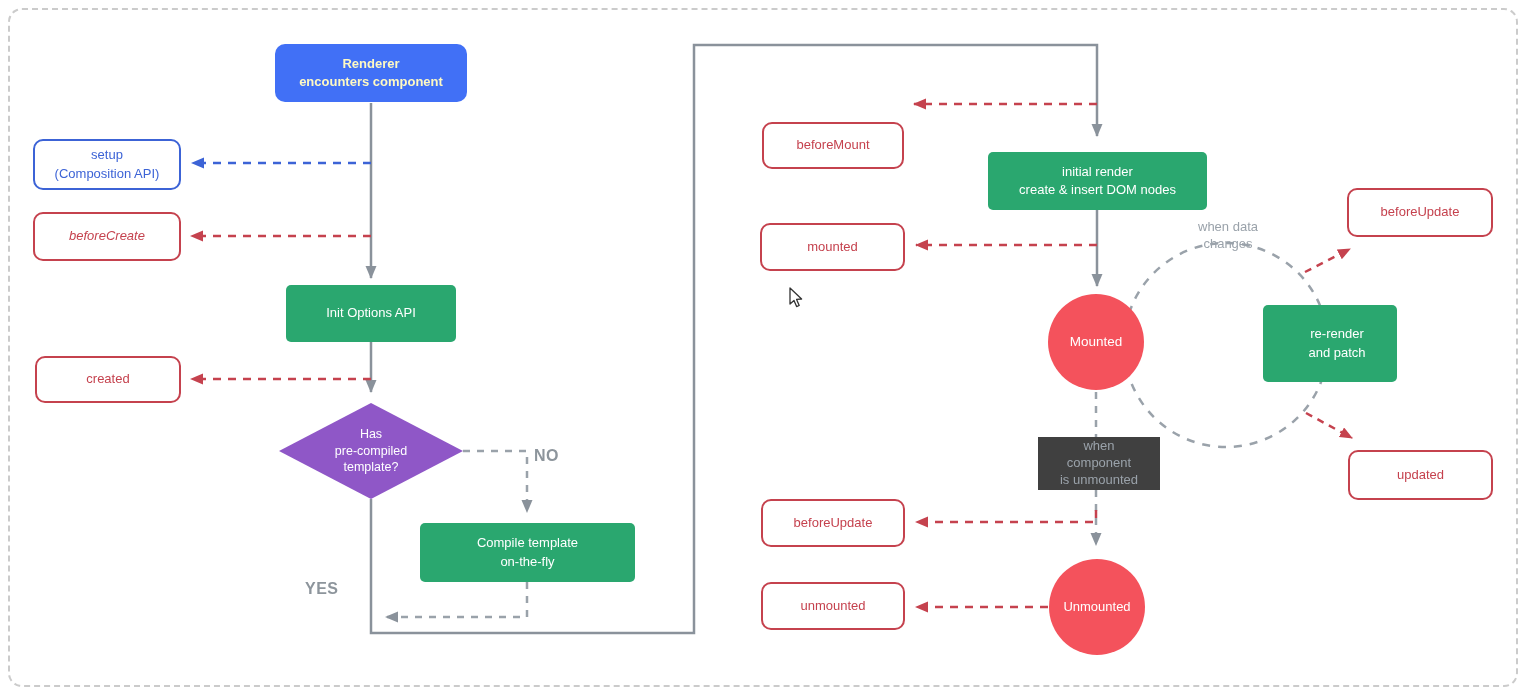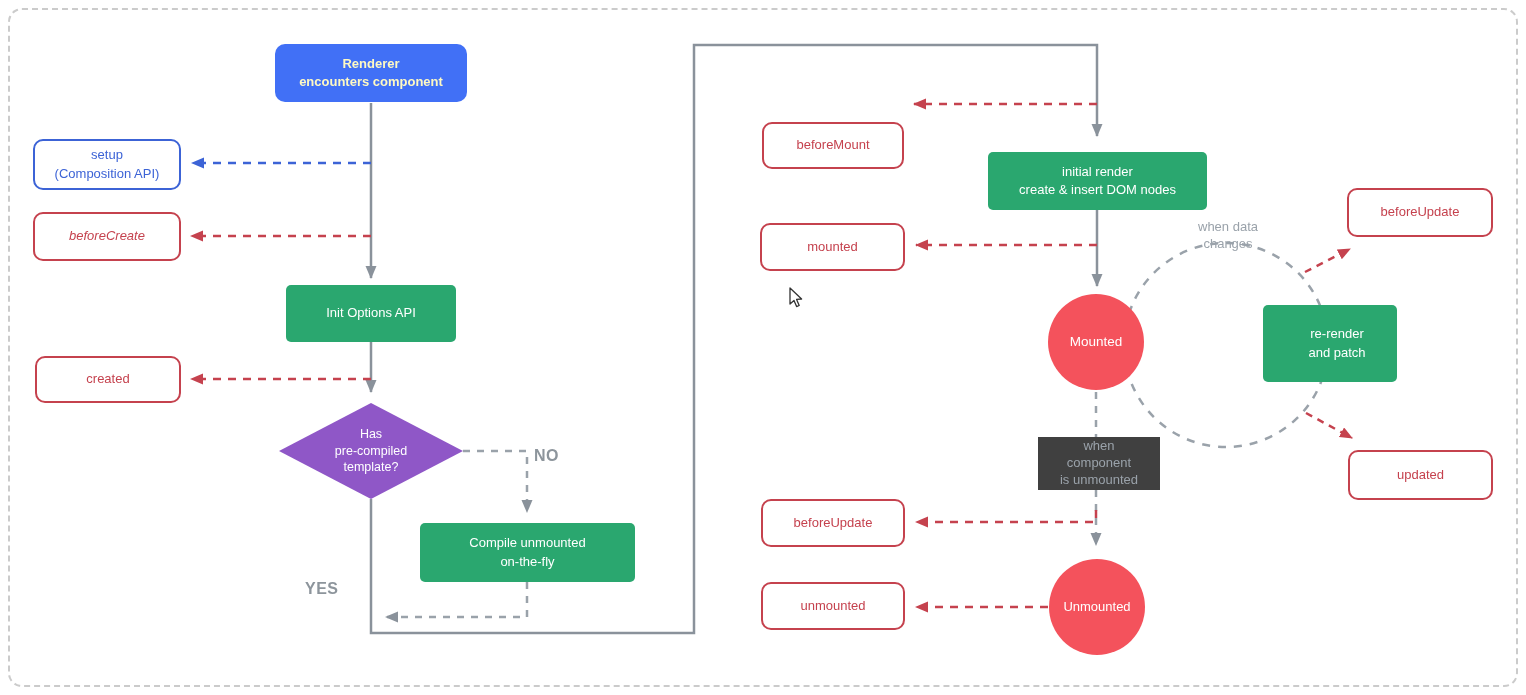--- a/index.html
+++ b/index.html
@@ -88,21 +88,21 @@
   <div class="box outline-red" style="left:33px;top:212px;width:148px;height:49px;font-style:italic;">beforeCreate</div>
 
   <div class="box filled-green" style="left:286px;top:285px;width:170px;height:57px;">Init Options API</div>
 
   <div class="box outline-red" style="left:35px;top:356px;width:146px;height:47px;">created</div>
 
   <div class="box diamond" style="left:279px;top:403px;width:184px;height:96px;">Has
 pre-compiled
 template?</div>
 
-  <div class="box filled-green" style="left:420px;top:523px;width:215px;height:59px;">Compile unmounted
+  <div class="box filled-green" style="left:420px;top:523px;width:215px;height:59px;">Compile template
 on-the-fly</div>
 
   <div class="box filled-green" style="left:988px;top:152px;width:219px;height:58px;">initial render
 create &amp; insert DOM nodes</div>
 
   <div class="box outline-red" style="left:762px;top:81px;width:142px;height:47px;margin-top:41px;">beforeMount</div>
 
   <div class="box outline-red" style="left:760px;top:223px;width:145px;height:48px;">mounted</div>
 
   <div class="box circle" style="left:1048px;top:294px;width:96px;height:96px;">Mounted</div>

